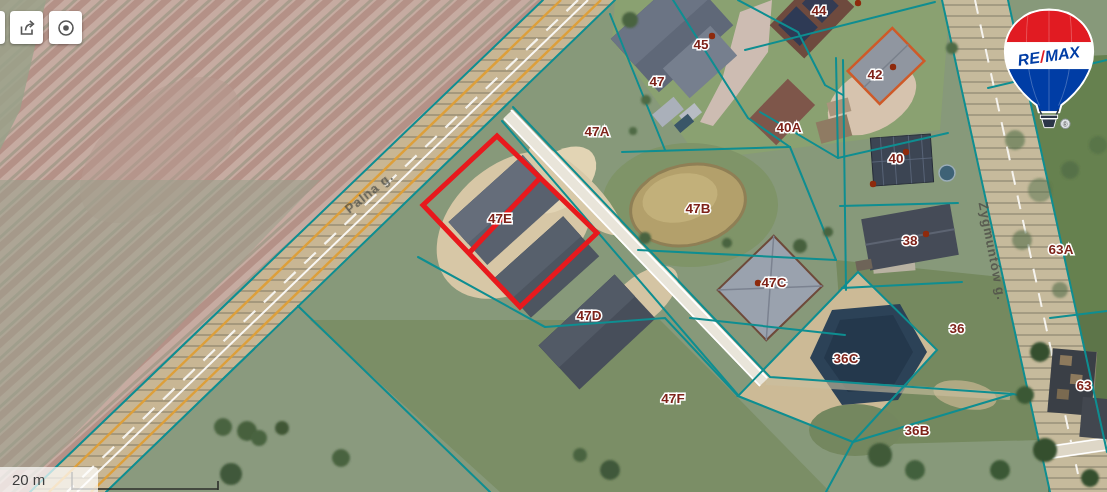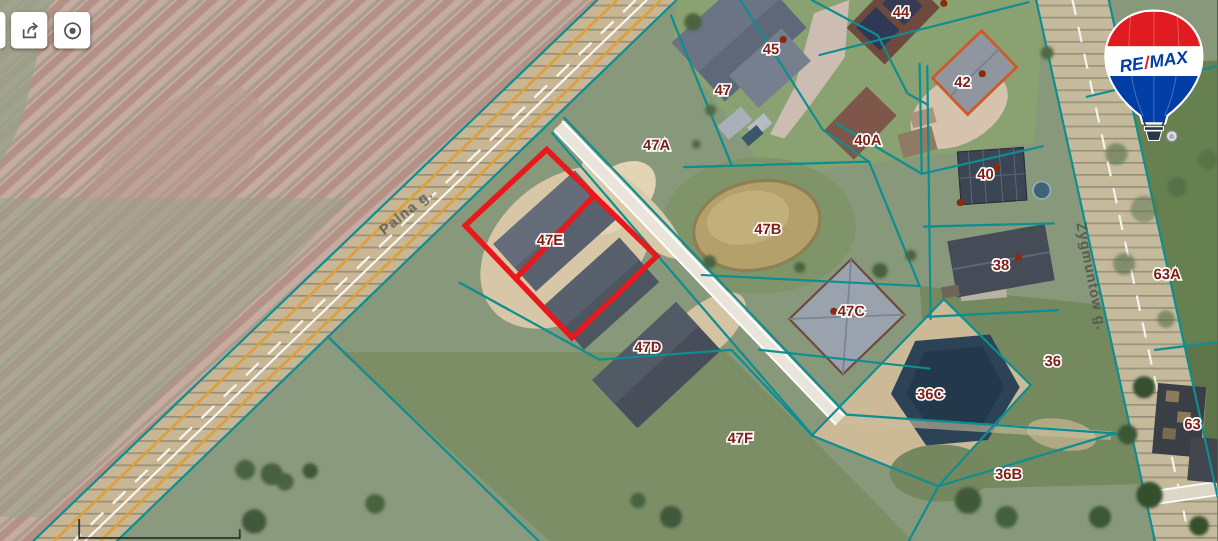--- a/index.html
+++ b/index.html
@@ -282,20 +282,23 @@
   </svg>
 </div>
 
 <div class="map-btn" style="left:49px;top:11px;" title="">
   <svg width="22" height="22" viewBox="0 0 22 22">
     <circle cx="11" cy="11" r="7" stroke="#555" fill="none" stroke-width="1.6"></circle>
     <circle cx="11" cy="11" r="2.8" fill="#555"></circle>
   </svg>
 </div>
 
+<div class="scale-box">
+  <span>20 m</span>
+</div>
 
 <div class="logo">
   <svg width="96" height="130" viewBox="0 0 100 132">
     <defs>
       <clipPath id="balloon-clip">
         <path d="M50 3 C76 3 95 21 95 46 C95 69 78 89 62 101 L60 108 L40 108 L38 101 C22 89 5 69 5 46 C5 21 24 3 50 3 Z"></path>
       </clipPath>
     </defs>
     <path d="M50 3 C76 3 95 21 95 46 C95 69 78 89 62 101 L60 108 L40 108 L38 101 C22 89 5 69 5 46 C5 21 24 3 50 3 Z" fill="#ffffff" stroke="#ffffff" stroke-width="4"></path>
     <g clip-path="url(#balloon-clip)">

